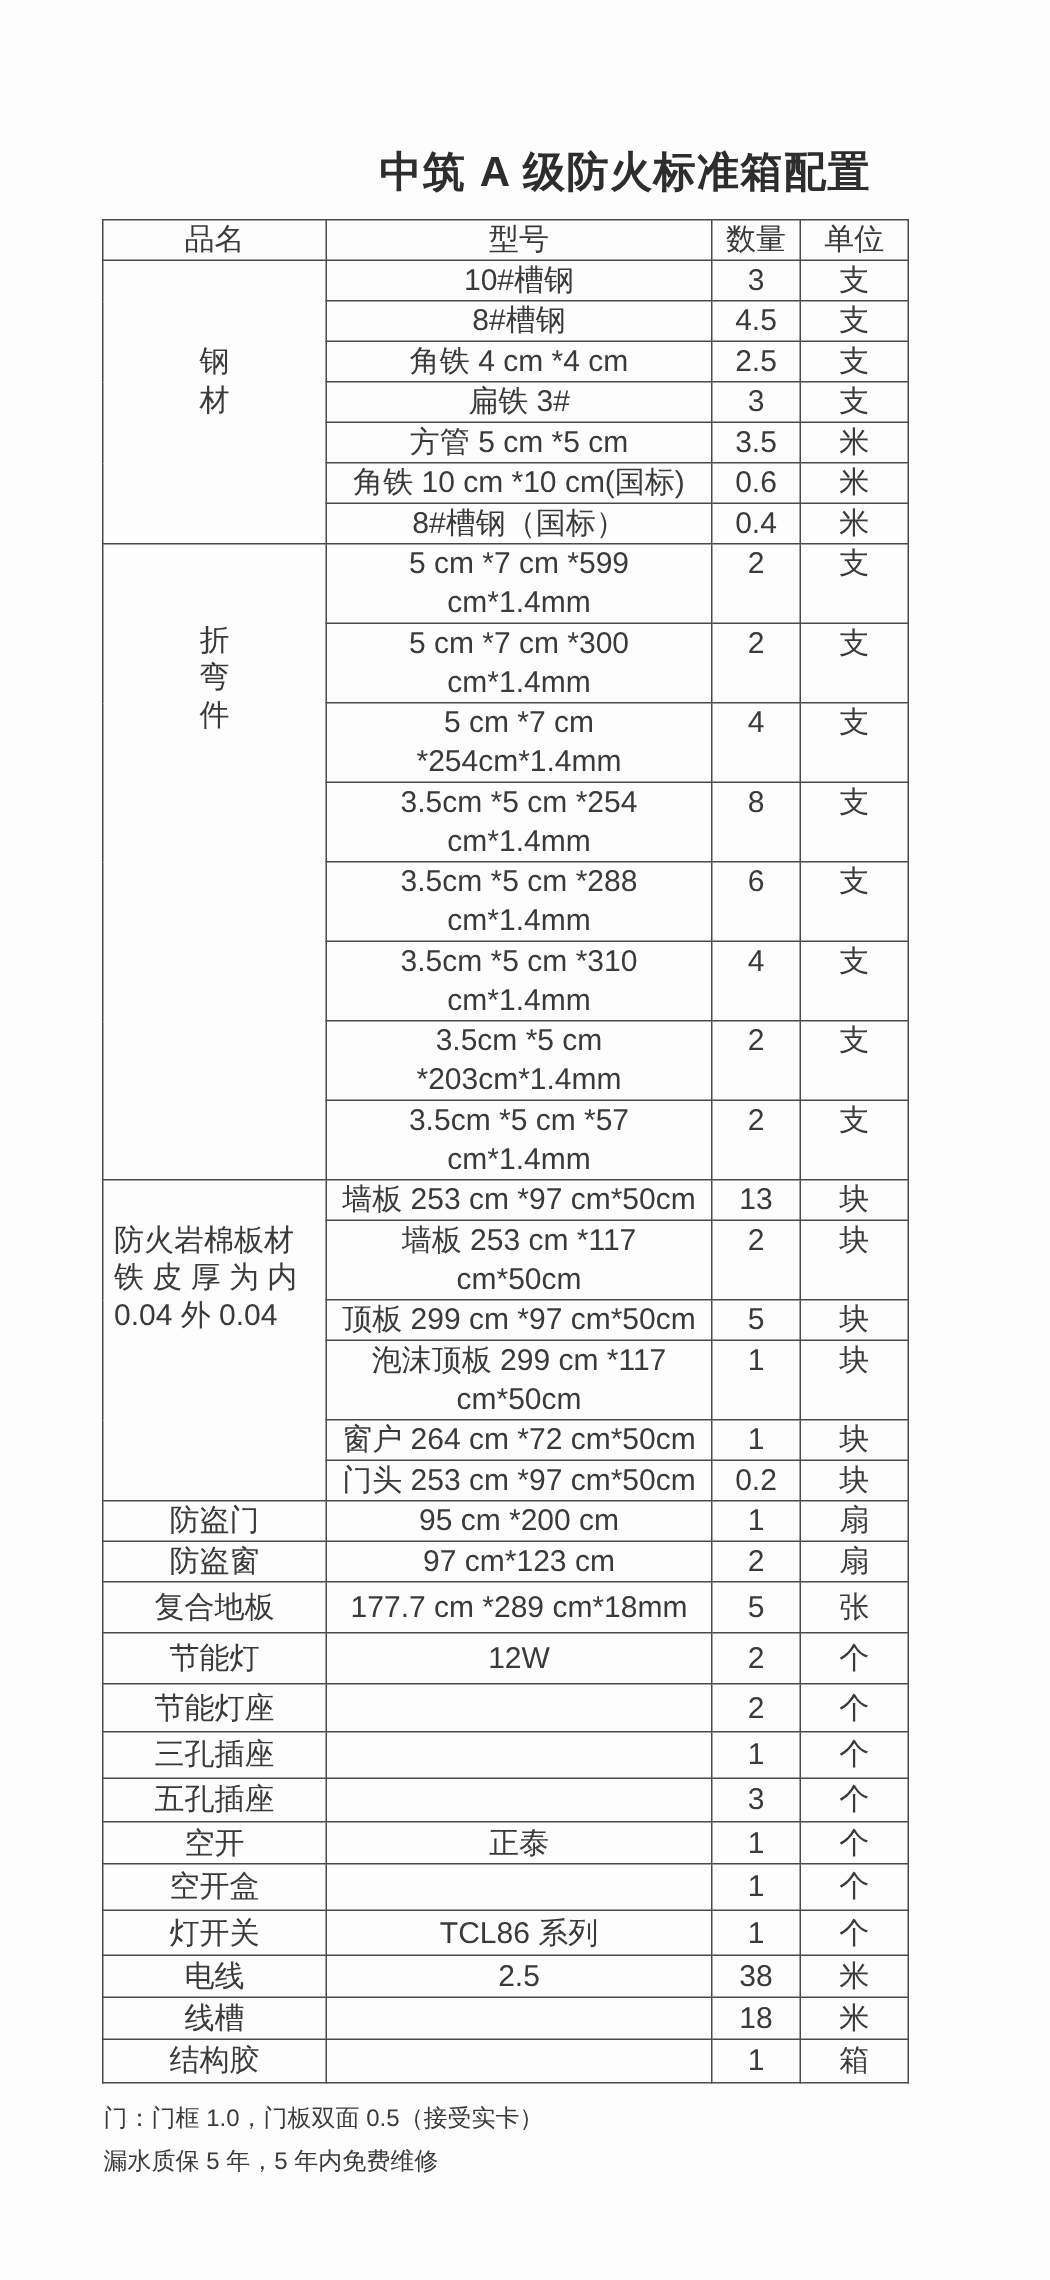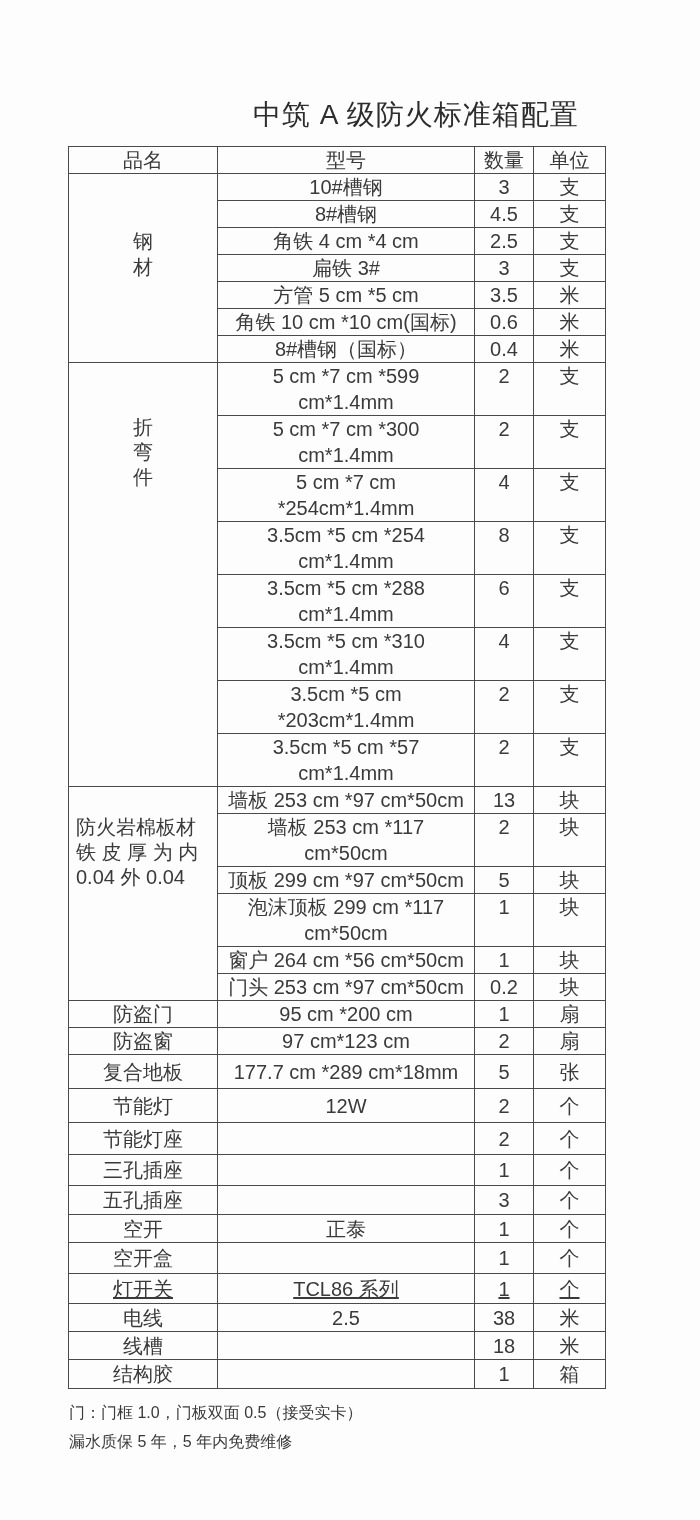--- a/index.html
+++ b/index.html
@@ -10,21 +10,21 @@
     font-family: "Liberation Sans", "DejaVu Sans", sans-serif;
     color: #3a3a3a;
     overflow: hidden;
   }
   .page { position: relative; width: 700px; height: 1520px; }
 
   .page-title {
     margin: 0;
     padding: 98px 0 0 253px;
     font-size: 28px;
-    font-weight: 400;
+    font-weight: 700;
     line-height: 34px;
     letter-spacing: 1px;
     color: #2d2d2d;
     white-space: nowrap;
   }
 
   table.spec {
     border-collapse: collapse;
     table-layout: fixed;
     margin: 14px 0 0 68px;
@@ -54,21 +54,21 @@
   .spec tbody tr:nth-child(n+8):nth-child(-n+15) { height: 52px; }
   
   .spec tbody tr:nth-child(17), .spec tbody tr:nth-child(19) { height: 52px; }
   
   .spec tbody tr:nth-child(24), .spec tbody tr:nth-child(25) { height: 34px; padding-left: 24px; }
   .spec tbody tr:nth-child(26) { height: 32px; }
   .spec tbody tr:nth-child(27) { height: 31px; }
   .spec tbody tr:nth-child(28) { height: 29px; margin-left: 44px; }
   .spec tbody tr:nth-child(29) { height: 28px; }
   .spec tbody tr:nth-child(30) { height: 31px; }
-  .spec tbody tr:nth-child(31) { height: 30px; text-decoration: underline; }
+  .spec tbody tr:nth-child(31) { height: 30px; }
   .spec tbody tr:nth-child(32), .spec tbody tr:nth-child(33) { height: 28px; }
   .spec tbody tr:nth-child(34) { height: 29px; }
 
   
   .spec td.group-cell { vertical-align: top; }
   .spec td.group-0 { padding-top: 54px; line-height: 26px; }
   .spec td.group-1 { padding-top: 52px; line-height: 25px; }
   .spec td.group-2 { text-align: left; padding: 28px 4px 0 7px; line-height: 25px; }
 
   
@@ -211,21 +211,21 @@
           <td class="qty-cell">5</td>
           <td class="unit-cell">块</td>
         </tr>
         <tr class="dbl">
           <td class="model-cell">泡沫顶板 299 cm *117
 cm*50cm</td>
           <td class="qty-cell">1</td>
           <td class="unit-cell">块</td>
         </tr>
         <tr>
-          <td class="model-cell">窗户 264 cm *56 cm*50cm</td>
+          <td class="model-cell">窗户 264 cm *72 cm*50cm</td>
           <td class="qty-cell">1</td>
           <td class="unit-cell">块</td>
         </tr>
         <tr>
           <td class="model-cell">门头 253 cm *97 cm*50cm</td>
           <td class="qty-cell">0.2</td>
           <td class="unit-cell">块</td>
         </tr>
         <tr>
           <td class="name-cell">防盗门</td>

